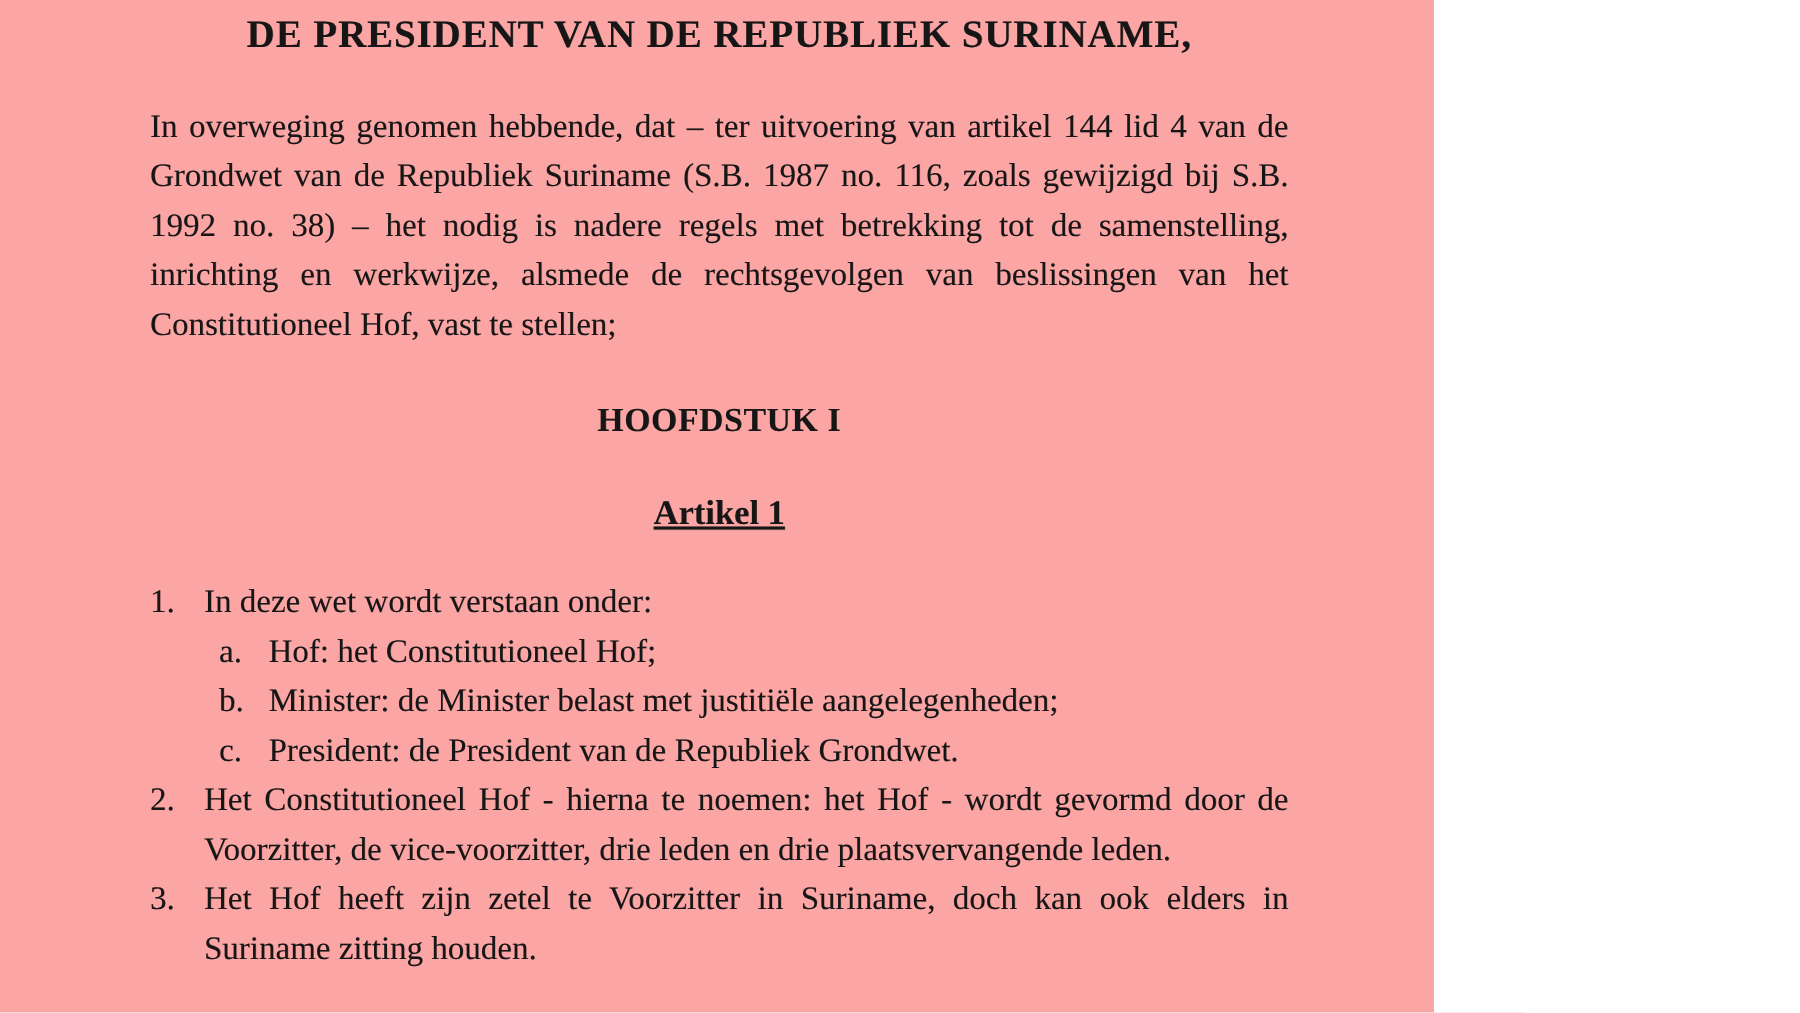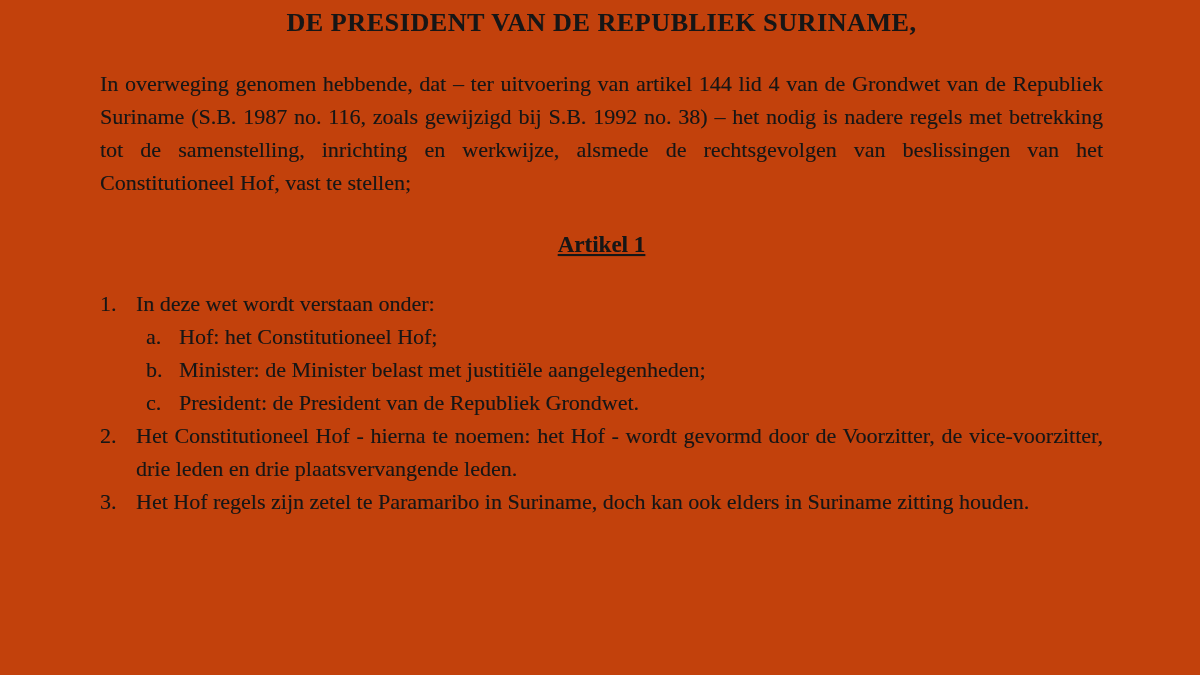--- a/index.html
+++ b/index.html
@@ -2,24 +2,24 @@
 <html><head>
 <meta charset="utf-8">
 <style>
   html, body {
     margin: 0;
     padding: 0;
     background: #ffffff;
   }
   .page {
     position: relative;
-    width: 1200px;
+    width: 956px;
     height: 675px;
     box-sizing: border-box;
-    background: #c2410c;
+    background: #fca5a5;
     padding: 6px 97px 0 100px;
     font-family: "Liberation Serif", "DejaVu Serif", serif;
     font-size: 22px;
     line-height: 33px;
     color: #161616;
     overflow: hidden;
     
     text-shadow: 0.3px 0.3px 0 rgba(20,20,20,0.35);
   }
   .doc-title {
@@ -70,20 +70,21 @@
 </head>
 <body>
 
 <div class="page">
 
   <h1 class="doc-title">DE PRESIDENT VAN DE REPUBLIEK SURINAME,</h1>
 
   <p class="para">In overweging genomen hebbende, dat – ter uitvoering van artikel 144 lid 4 van de Grondwet van de Republiek Suriname (S.B. 1987 no. 116, zoals gewijzigd bij S.B. 1992 no. 38) – het nodig is nadere regels met betrekking tot de samenstelling, inrichting en werkwijze, alsmede de rechtsgevolgen van beslissingen van het Constitutioneel Hof, vast te stellen;</p>
 
 
+  <div class="chapter-heading">HOOFDSTUK I</div>
 
 
   <div class="article-heading">Artikel 1</div>
 
   <div class="list">
 
     <div class="li-row">
       <span class="num">1.</span>
       <span class="txt">In deze wet wordt verstaan onder:</span>
     </div>
@@ -103,18 +104,18 @@
       <span class="txt">President: de President van de Republiek Grondwet.</span>
     </div>
 
     <div class="li-row">
       <span class="num">2.</span>
       <span class="txt">Het Constitutioneel Hof - hierna te noemen: het Hof - wordt gevormd door de Voorzitter, de vice-voorzitter, drie leden en drie plaatsvervangende leden.</span>
     </div>
 
     <div class="li-row">
       <span class="num">3.</span>
-      <span class="txt">Het Hof regels zijn zetel te Paramaribo in Suriname, doch kan ook elders in Suriname zitting houden.</span>
+      <span class="txt">Het Hof heeft zijn zetel te Voorzitter in Suriname, doch kan ook elders in Suriname zitting houden.</span>
     </div>
 
   </div>
 
 </div>
 
 </body></html>

